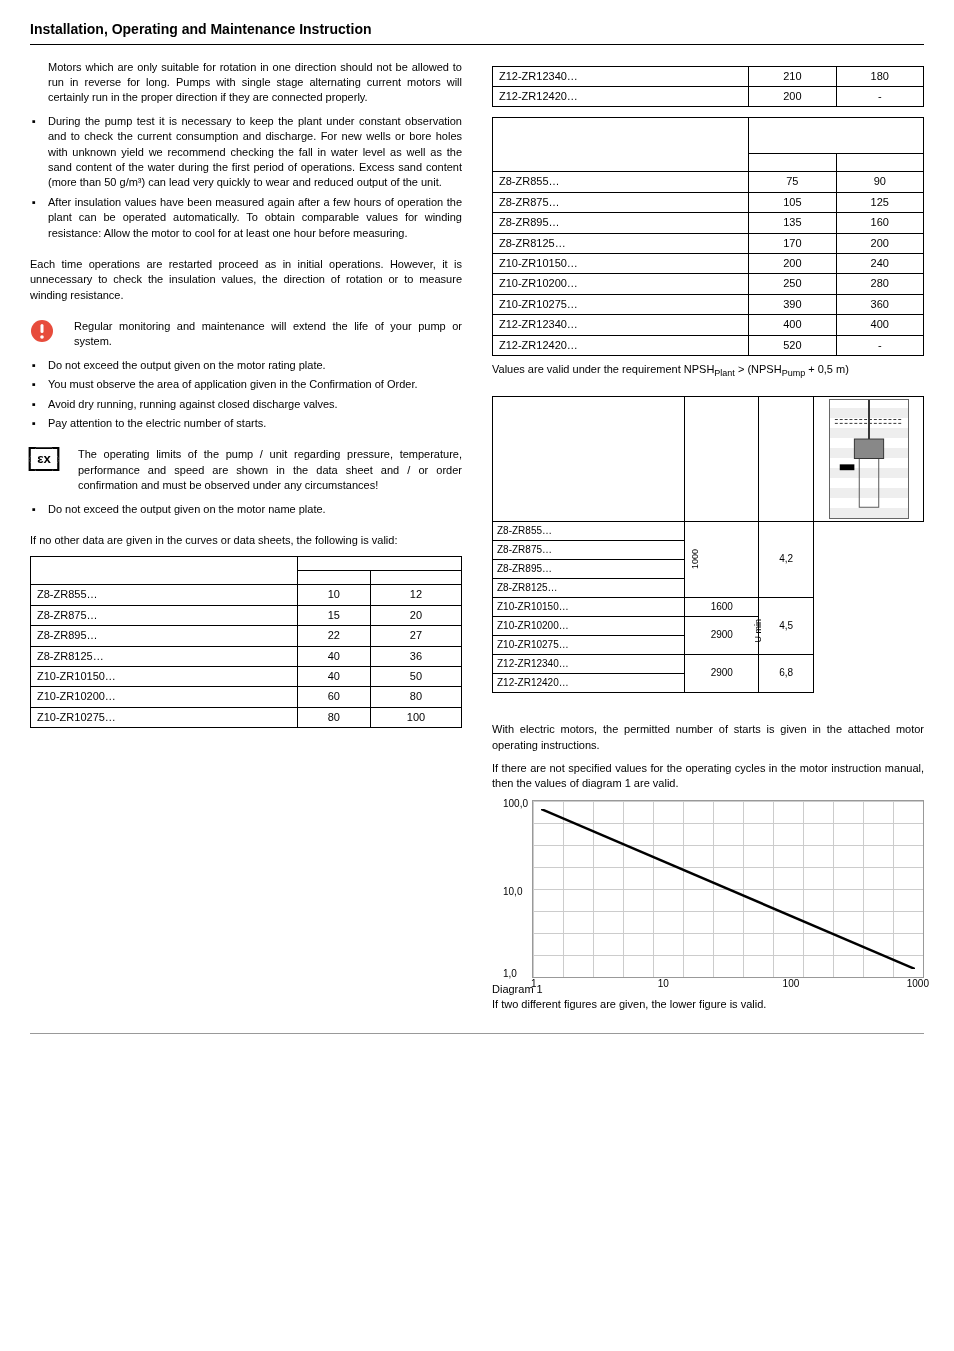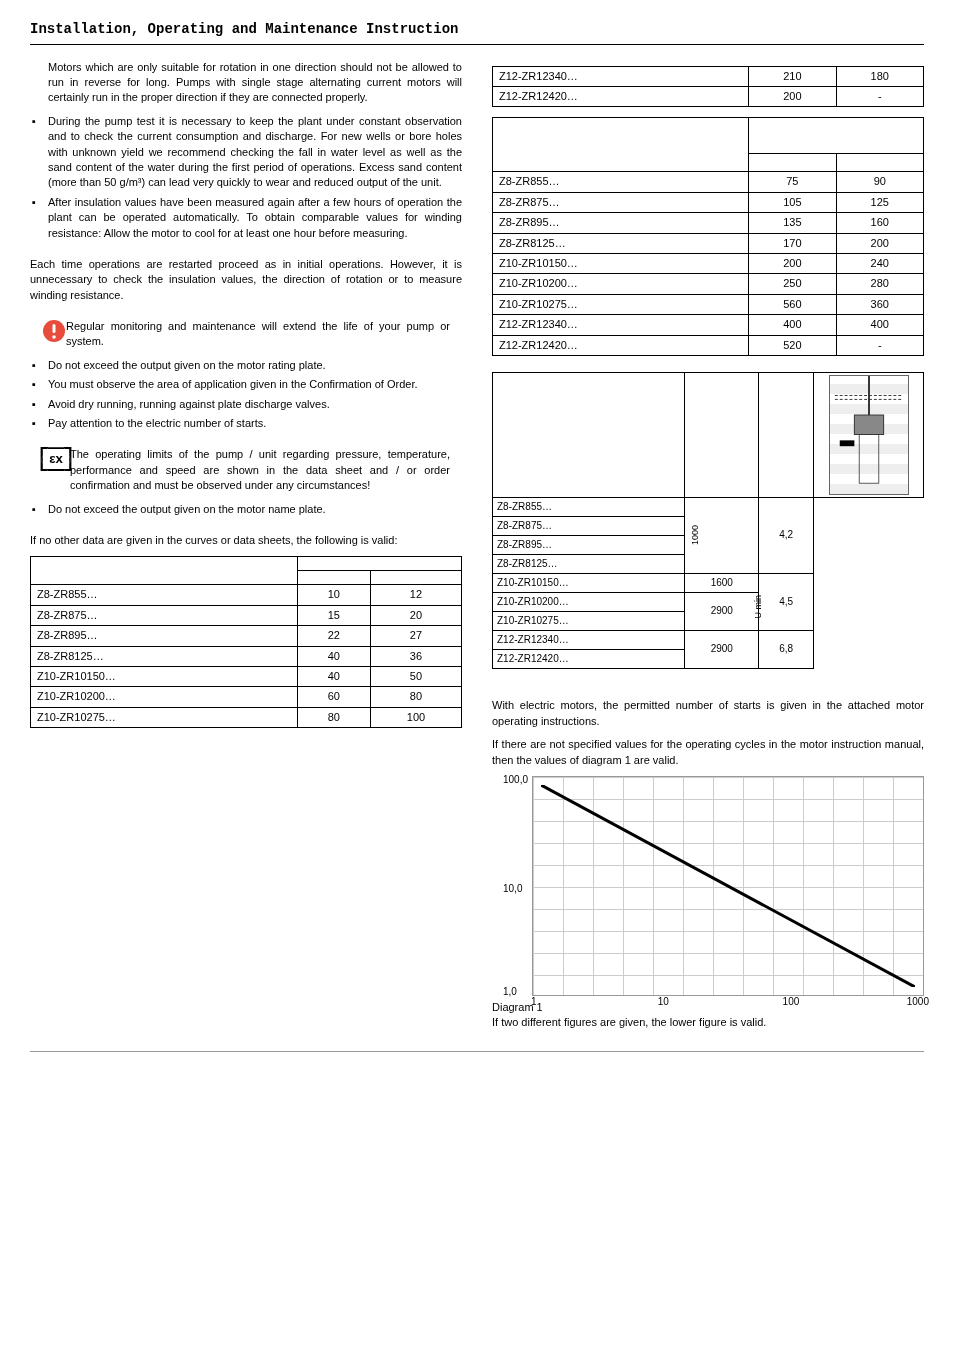--- a/index.html
+++ b/index.html
@@ -10,21 +10,20 @@
       padding: 20px 30px;
       color: #000;
       width: 954px;
     }
     .header-title {
       font-size: 14px;
       font-weight: bold;
       margin-bottom: 15px;
       border-bottom: 1px solid #000;
       padding-bottom: 4px;
-      font-family: Liberation Mono, monospace;
     }
     .two-col {
       display: flex;
       gap: 30px;
     }
     .col { flex: 1; }
     .para { margin-bottom: 8px; text-align: justify; }
     .bullet-list { list-style: none; padding-left: 0; }
     .bullet-list li {
       position: relative;
@@ -34,22 +33,22 @@
     }
     .bullet-list li::before {
       content: "▪";
       position: absolute;
       left: 2px;
       top: 0;
     }
     .info-row {
       display: flex;
       align-items: flex-start;
-      gap: 0;
-      margin: 8px 12px;
+      gap: 20px;
+      margin: 8px 0;
     }
     .info-icon {
       flex-shrink: 0;
       width: 24px;
       height: 24px;
     }
     .info-text { flex: 1; text-align: justify; }
     .ex-icon {
       flex-shrink: 0;
       width: 28px;
@@ -80,21 +79,21 @@
     th, td {
       border: 1px solid #000;
       padding: 2px 6px;
       text-align: center;
     }
     td.left { text-align: left; }
     .section-gap { margin-top: 16px; }
     .sub { vertical-align: sub; font-size: 9px; }
     .chart-area {
       border: 1px solid #999;
-      height: 220px;
+      height: 178px;
       margin: 8px 0 4px 40px;
       position: relative;
       background: linear-gradient(to right, #ccc 1px, transparent 1px) 0 0 / 30px 100%,
                   linear-gradient(to bottom, #ccc 1px, transparent 1px) 0 0 / 100% 22px;
     }
     .chart-caption { text-align: left; margin-top: 4px; }
     .yaxis-label { position: absolute; left: -30px; font-size: 10px; }
     .xaxis-label { position: absolute; bottom: -14px; font-size: 10px; }
     .npsh-table td, .npsh-table th { padding: 2px 4px; font-size: 10px; }
     .npsh-table .imgcell { vertical-align: middle; }
@@ -130,21 +129,21 @@
         <circle cx="12" cy="12" r="11" fill="#e74c3c"></circle>
         <rect x="10.5" y="5" width="3" height="9" fill="#fff" rx="1.5"></rect>
         <circle cx="12" cy="18" r="1.8" fill="#fff"></circle>
       </svg>
       <div class="info-text">Regular monitoring and maintenance will extend the life of your pump or system.</div>
     </div>
 
     <ul class="bullet-list">
       <li>Do not exceed the output given on the motor rating plate.</li>
       <li>You must observe the area of application given in the Confirmation of Order.</li>
-      <li>Avoid dry running, running against plate discharge valves.</li>
+      <li>Avoid dry running, running against closed discharge valves.</li>
       <li>Pay attention to the electric number of starts.</li>
     </ul>
 
     <div class="info-row section-gap">
       <div class="ex-icon">
         <div class="ex-shape"></div>
         <span class="ex-label">εx</span>
       </div>
       <div class="info-text">The operating limits of the pump / unit regarding pressure, temperature, performance and speed are shown in the data sheet and / or order confirmation and must be observed under any circumstances!</div>
     </div>
@@ -259,36 +258,39 @@
             <td>200</td>
             <td>240</td>
           </tr>
           <tr>
             <td class="left">Z10-ZR10200…</td>
             <td>250</td>
             <td>280</td>
           </tr>
           <tr>
             <td class="left">Z10-ZR10275…</td>
-            <td>560</td>
+            <td>390</td>
             <td>360</td>
           </tr>
           <tr>
             <td class="left">Z12-ZR12340…</td>
             <td>400</td>
             <td>400</td>
           </tr>
           <tr>
             <td class="left">Z12-ZR12420…</td>
             <td>520</td>
             <td>-</td>
           </tr>
         </tbody>
     </table>
 
+    <p class="para">
+      <span>Values are valid under the requirement NPSH</span><span class="sub">Plant</span><span> &gt; (NPSH</span><span class="sub">Pump</span><span> + 0,5 m)</span>
+    </p>
 
     <table class="npsh-table section-gap">
       <thead>
         <tr>
             <th style="height:80px;"></th>
             <th></th>
             <th></th>
             <th rowspan="10" class="imgcell" style="width:110px;">
           <div class="mini-diagram">
             <svg viewBox="0 0 80 120" style="position:absolute;inset:0;">

